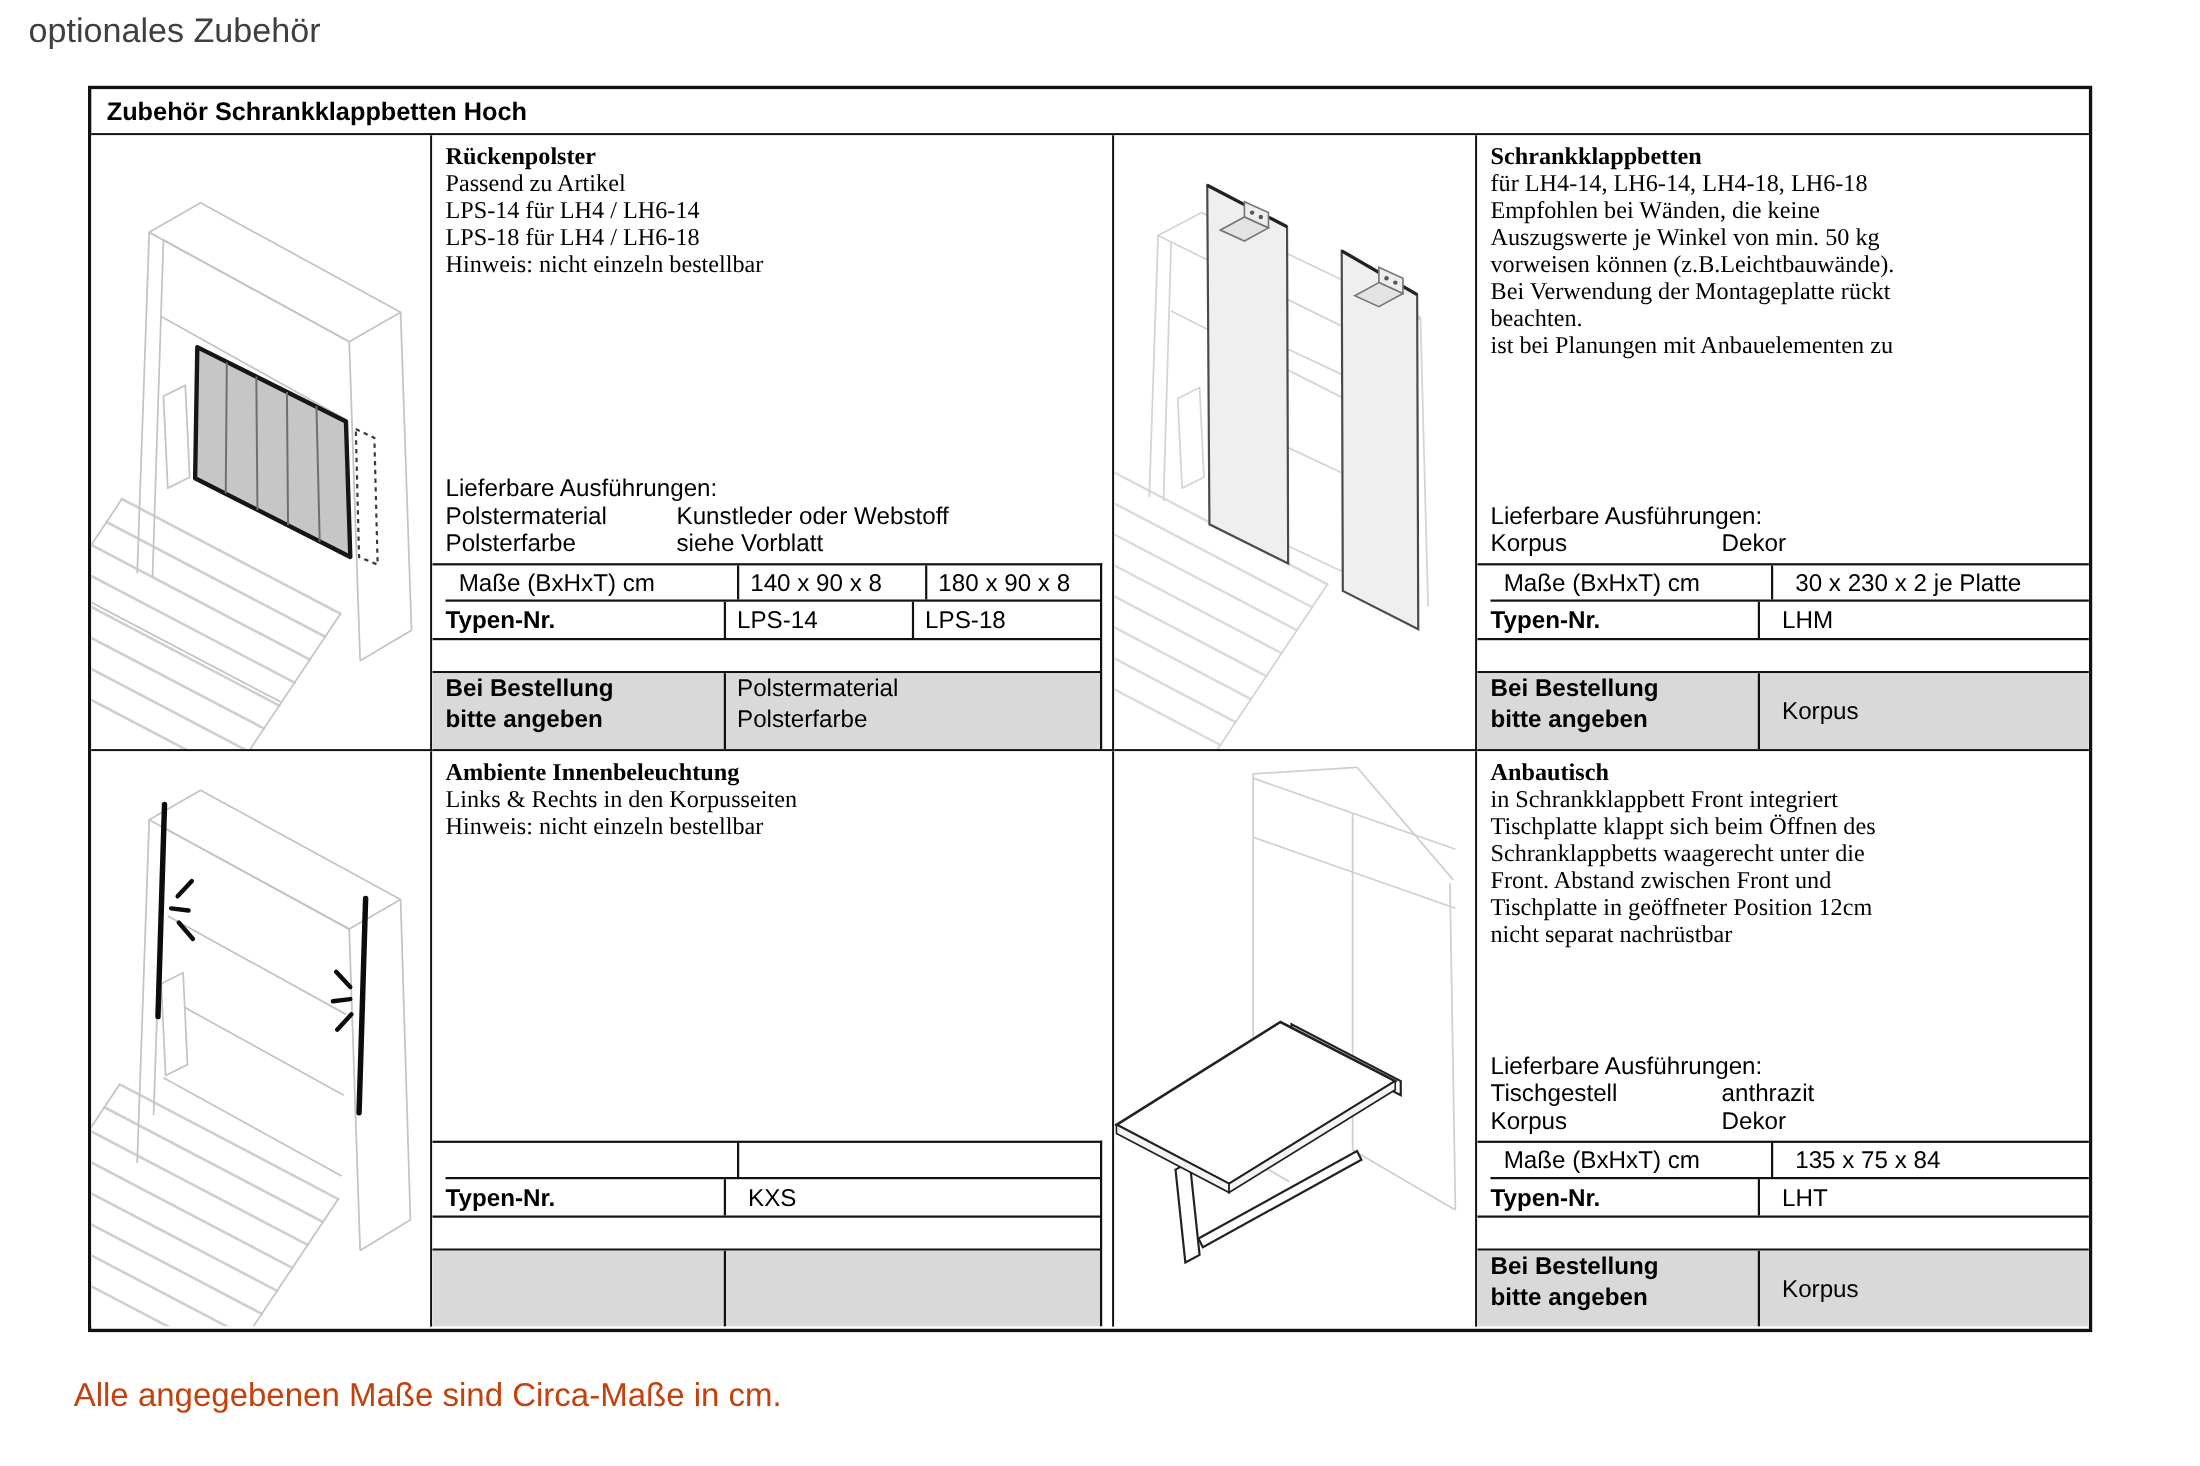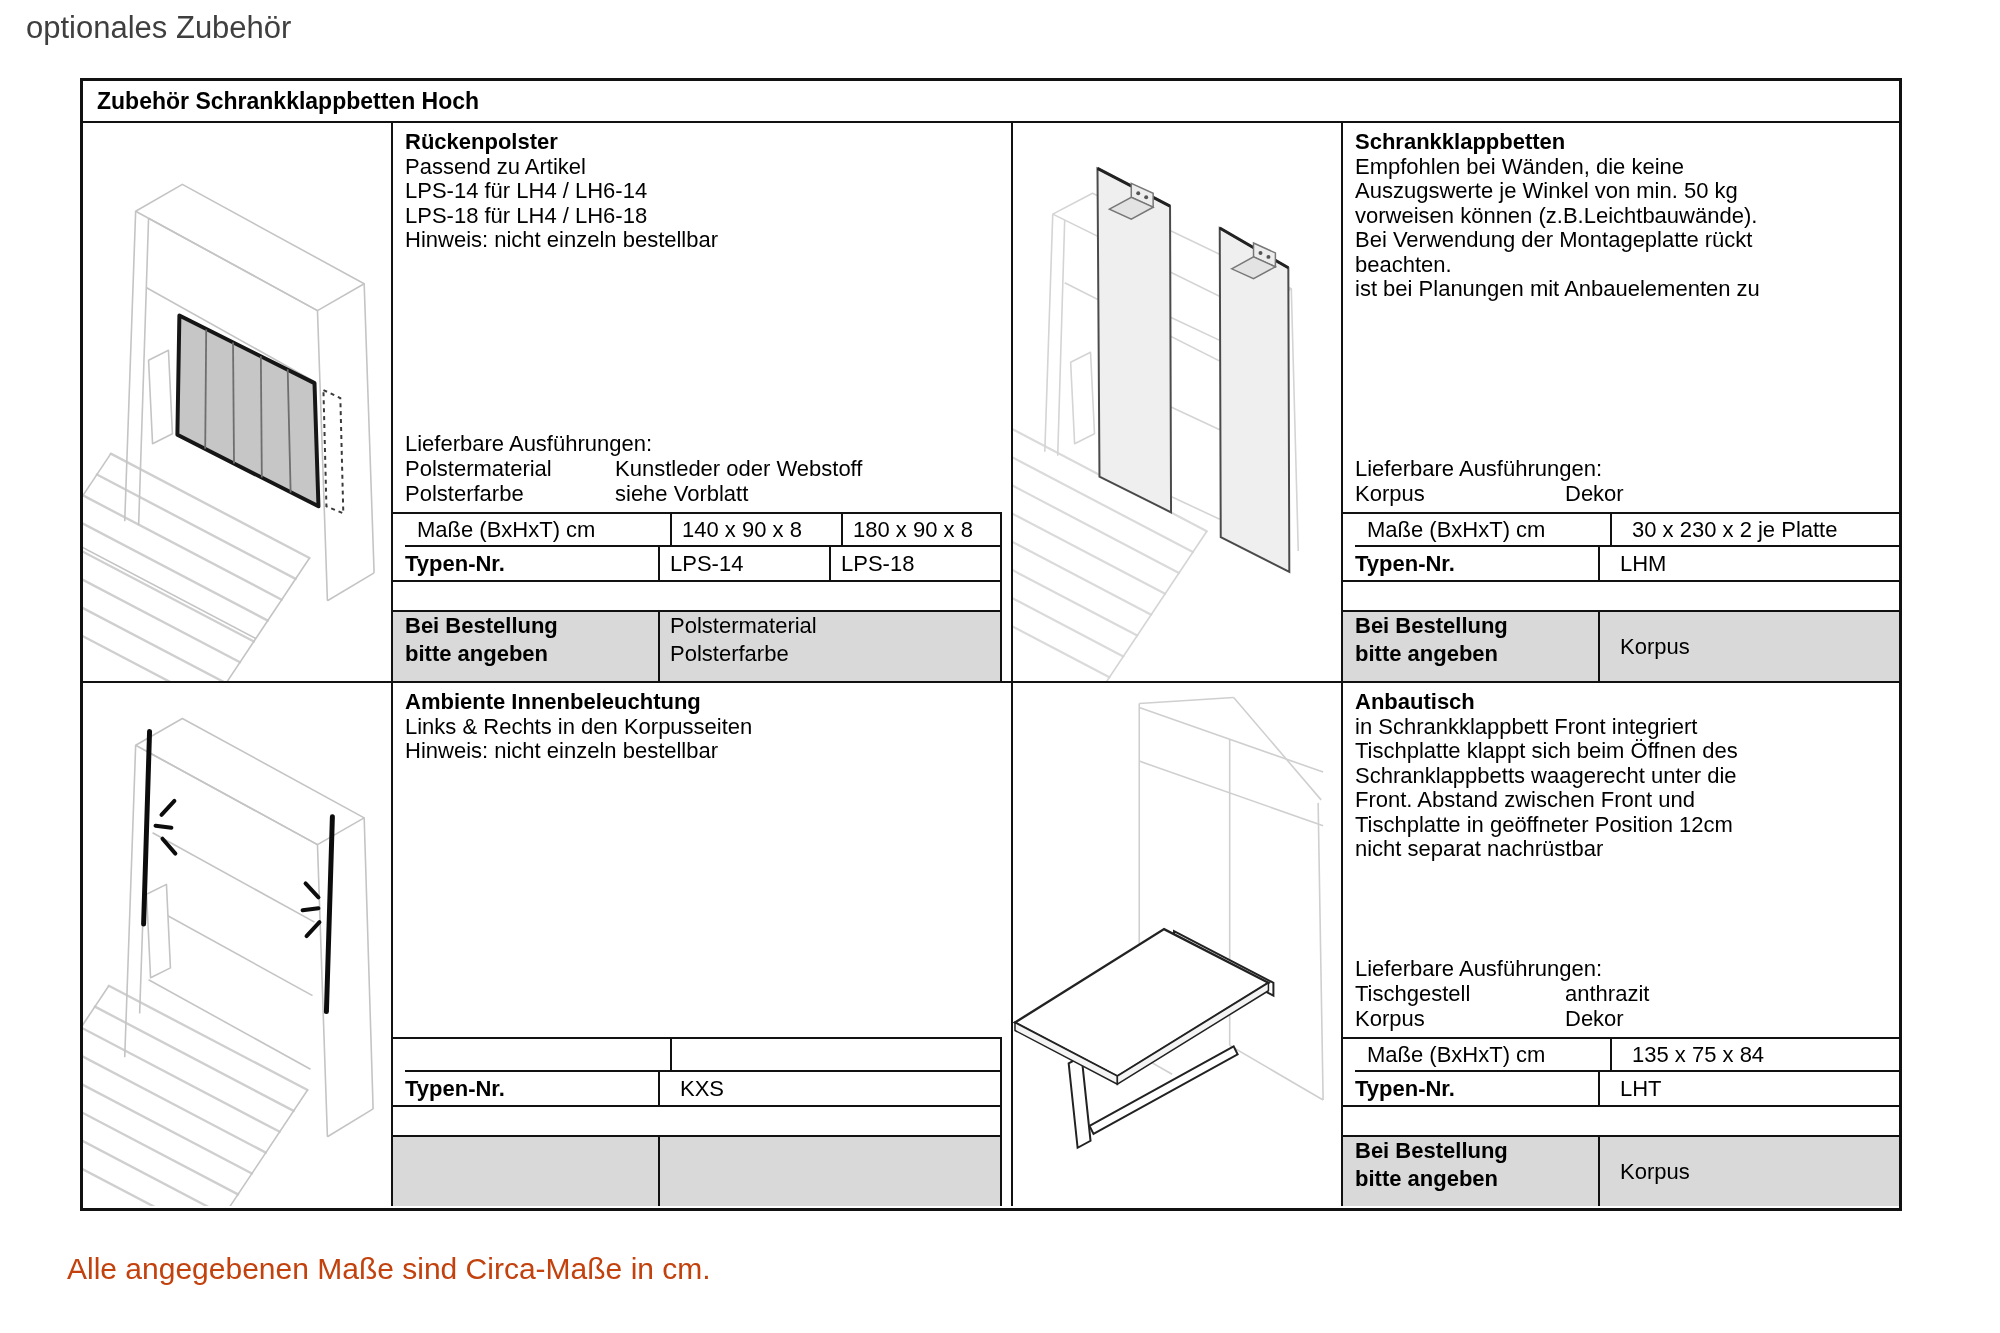--- a/index.html
+++ b/index.html
@@ -13,21 +13,21 @@
   .tbl-header { height:42px; border-bottom:2px solid #111; display:flex; align-items:center; padding-left:14px; font-weight:bold; font-size:23px; }
   .tbl-body { display:grid; grid-template-columns:310px 620px 330px 1fr; grid-template-rows:560px 1fr; height:1083px; }
 
   .cell { position:relative; overflow:hidden; background:#fff; }
   .br { border-right:2px solid #111; }
   .bb { border-bottom:2px solid #111; }
 
   .draw { position:absolute; left:0; top:0; width:100%; height:100%; }
 
   .text-cell { display:flex; flex-direction:column; }
-  .desc { padding:7px 10px 0 12px; font-size:22px; line-height:24.5px; }
+  .desc { padding:7px 10px 0 12px; font-size:22px; line-height:24.5px;font-family:Liberation Serif, serif; }
   .ptitle { font-weight:bold; font-size:22px; }
   .vers { margin-top:auto; padding:0 10px 6px 12px; font-size:22px; line-height:25px; }
   .vrow { display:flex; }
   .vl { width:210px; flex:none; }
 
   .st { border-top:2px solid #111; font-size:22px; flex:none; }
   .st-narrow { margin-right:9px; border-right:2px solid #111; }
   .st-auto { margin-top:auto; }
   .sr { display:flex; align-items:stretch; border-bottom:2px solid #111; }
   .h33 { height:33px;margin-left:12px; } .h35 { height:35px; } .h30 { height:30px; }
@@ -175,20 +175,21 @@
             <circle cx="249" cy="130" r="2" fill="#555"></circle>
               <circle cx="257" cy="134" r="2" fill="#555"></circle>
           </g>
         </g>
       </svg>
     </div>
 
     <div class="cell bb text-cell">
       <div class="desc">
         <div class="ptitle">Schrankklappbetten</div>
+        <div>für LH4-14, LH6-14, LH4-18, LH6-18</div>
         <div>Empfohlen bei Wänden, die keine</div>
         <div>Auszugswerte je Winkel von min. 50 kg</div>
         <div>vorweisen können (z.B.Leichtbauwände).</div>
         <div>Bei Verwendung der Montageplatte rückt</div>
         <div>beachten.</div>
         <div>ist bei Planungen mit Anbauelementen zu</div>
       </div>
       <div class="vers">
         <div>Lieferbare Ausführungen:</div>
         <div class="vrow">

